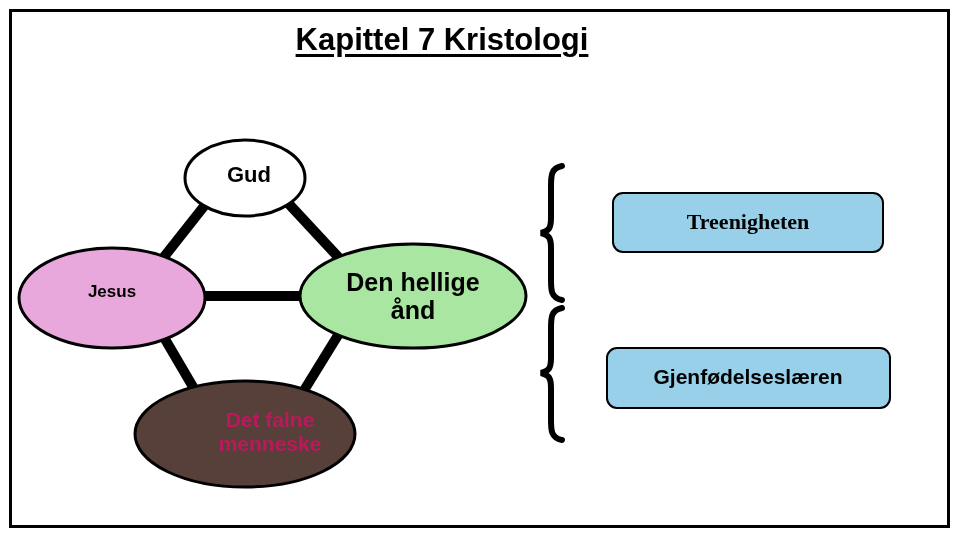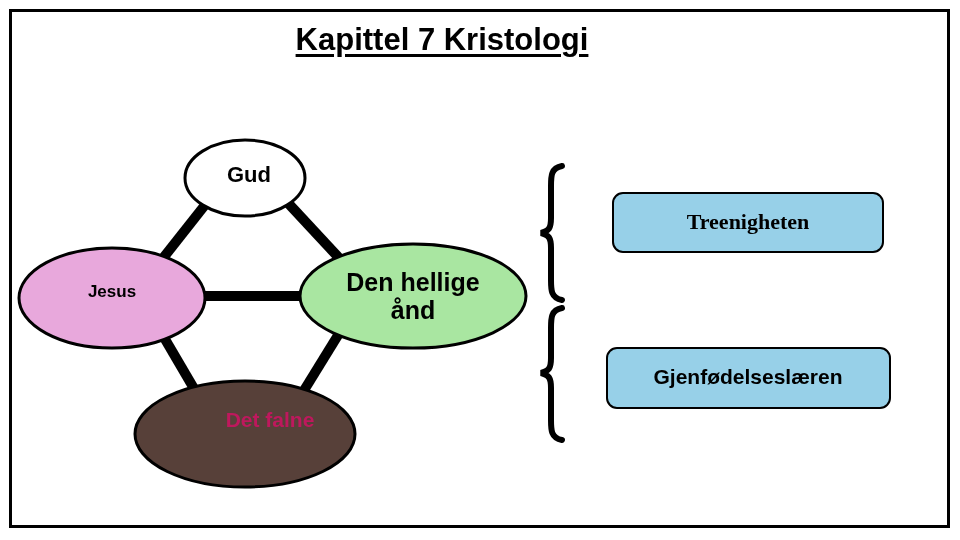--- a/index.html
+++ b/index.html
@@ -123,19 +123,20 @@
 
   <div class="node-label label-jesus">Jesus</div>
 
   <div class="node-label label-dha">
     <span>Den hellige</span><br>
     <span>ånd</span>
   </div>
 
   <div class="node-label label-dfm">
     <span>Det falne</span><br>
+    <span>menneske</span>
   </div>
 
   <div class="box-label label-treenigheten">Treenigheten</div>
 
   <div class="box-label label-gjenfodelse">Gjenfødelseslæren</div>
 
 </div>
 
 </body></html>

